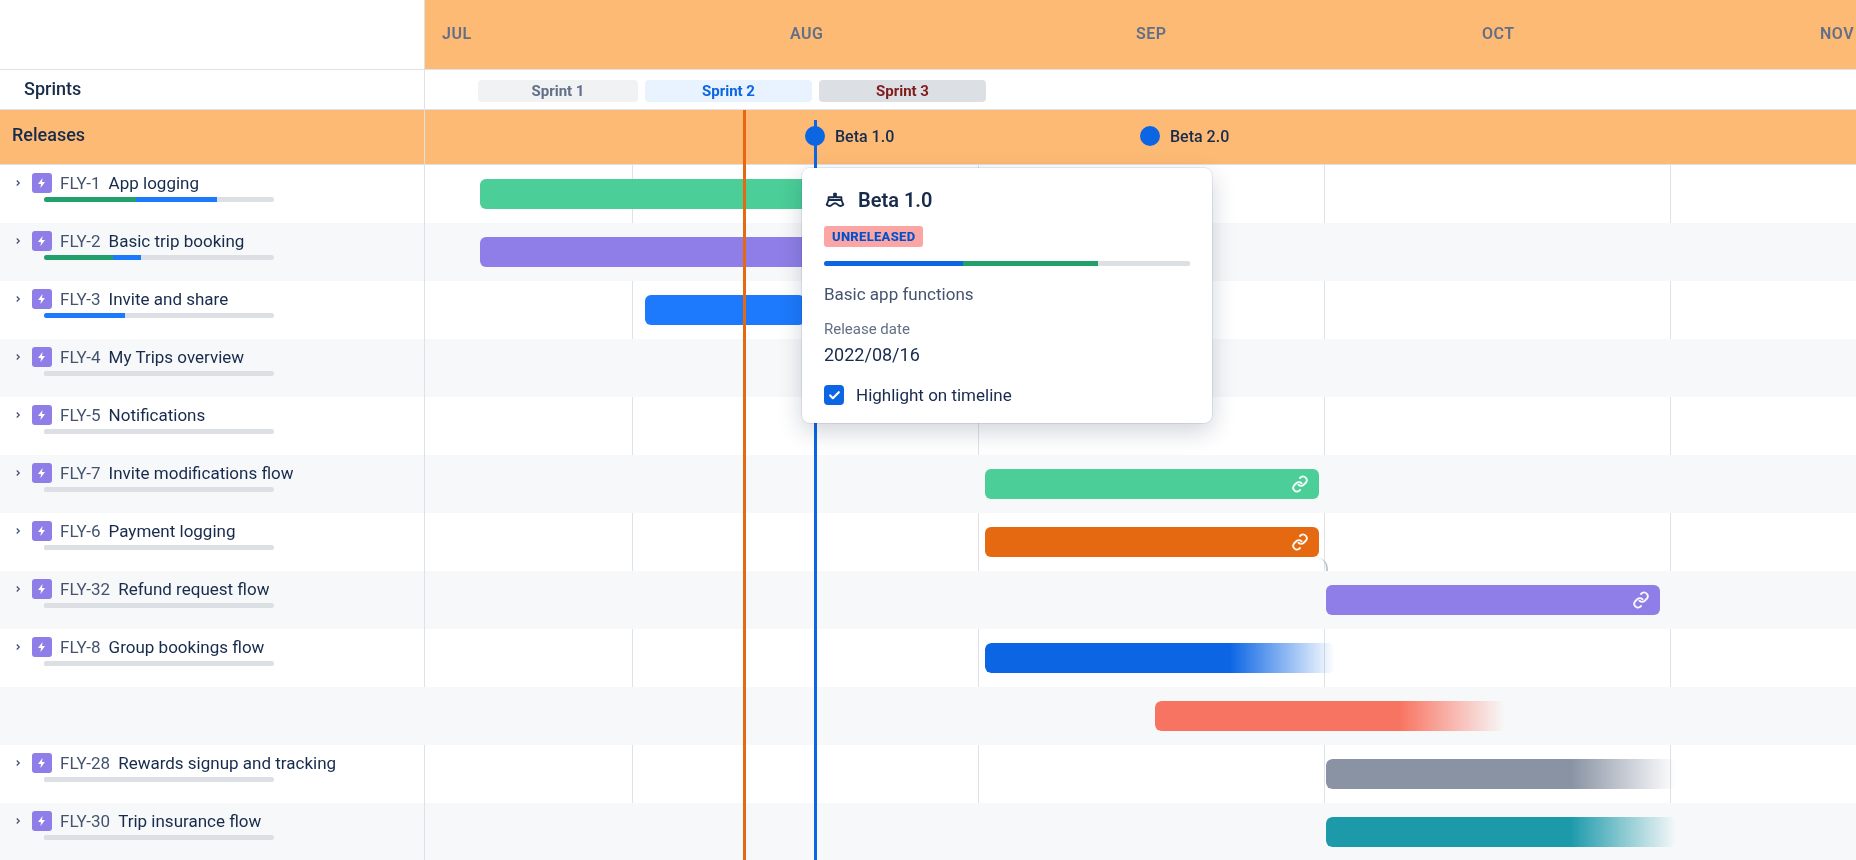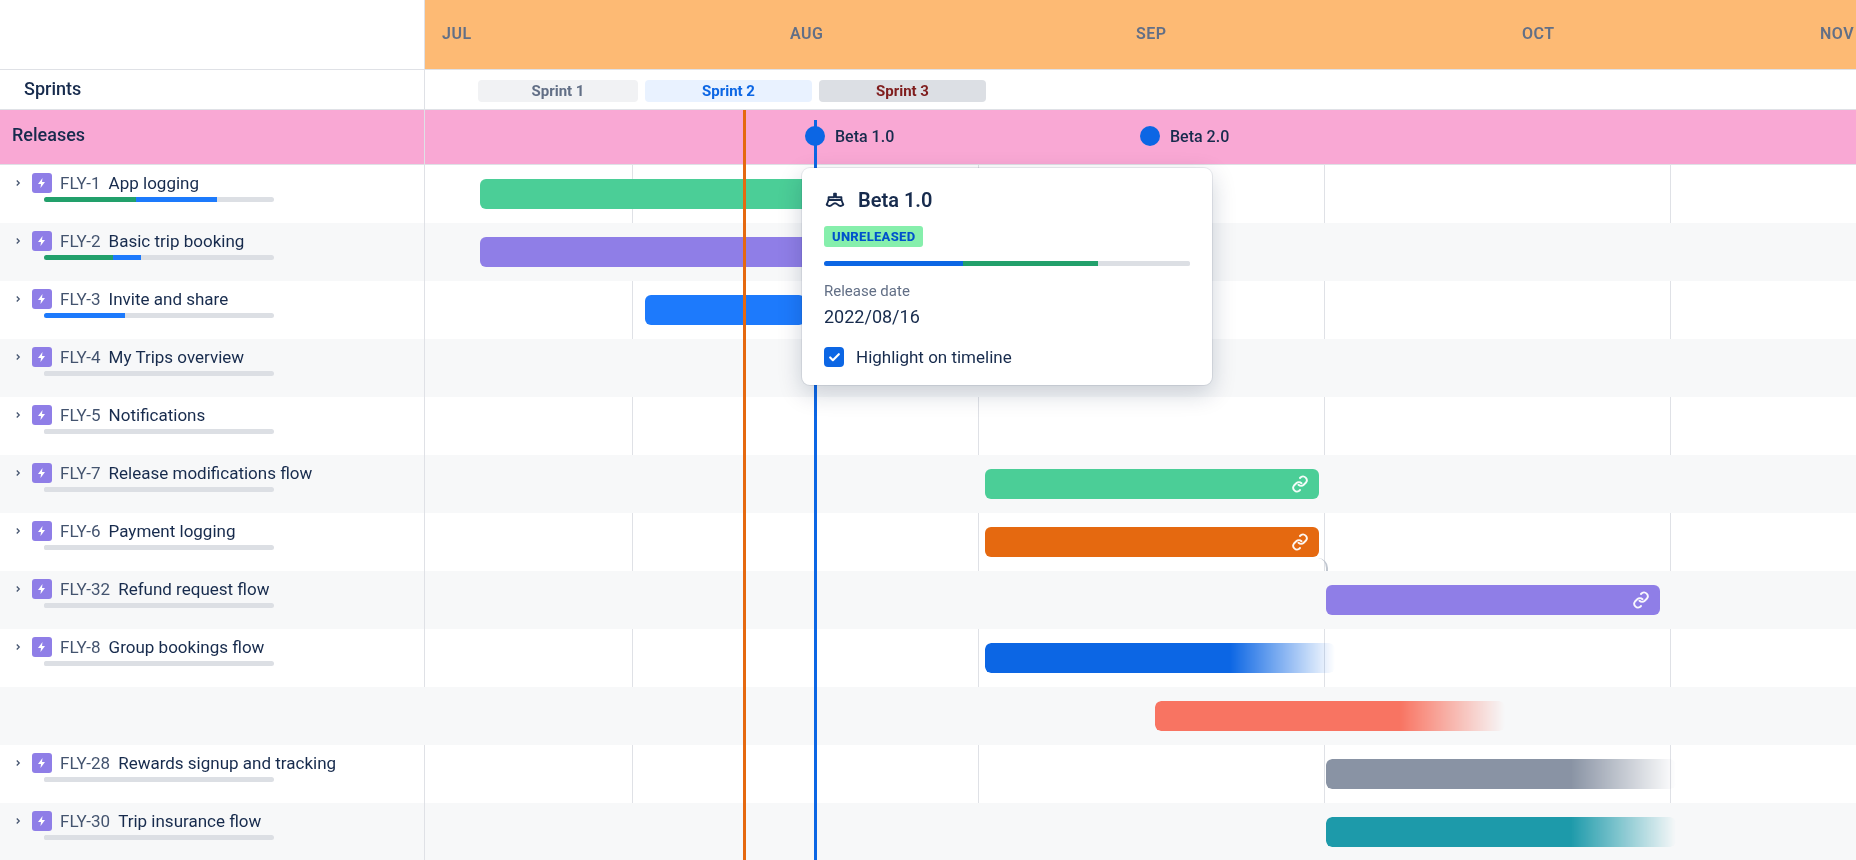--- a/index.html
+++ b/index.html
@@ -82,21 +82,21 @@
     justify-content: center;
     cursor: pointer;
   }
 
   
   .releases-row {
     position: absolute;
     left: 0; top: 110px;
     width: 100%; height: 55px;
     border-bottom: 1px solid #DFE1E6;
-    background: #f9a8d4;
+    background: #fdba74;
   }
   .releases-label-cell {
     position: absolute; left: 0; top: 0; width: 425px; height: 55px;
     border-right: 1px solid #DFE1E6;
     padding: 14px 12px;
     font-size: 18px;
     font-weight: 500;
   }
   .release-marker {
     position: absolute;
@@ -246,21 +246,21 @@
     font-size: 20px; font-weight: 600; color: #172B4D;
   }
   .status-lozenge {
     display: inline-block;
     margin-top: 14px;
     padding: 3px 8px;
     font-size: 13px;
     font-weight: 800;
     letter-spacing: 0.3px;
     color: #0052CC;
-    background: #86efac;
+    background: #fca5a5;
     border-radius: 3px;
   }
   .popover-progress {
     margin-top: 14px;
     height: 5px;
     width: 100%;
     background: #DCDFE4;
     border-radius: 3px;
     display: flex;
     overflow: hidden;
@@ -308,21 +308,21 @@
   <div class="col-bg" style="left:425px;width:208px;"></div>
   <div class="col-bg" style="left:633px;width:346px;"></div>
   <div class="col-bg" style="left:979px;width:346px;"></div>
   <div class="col-bg" style="left:1325px;width:346px;"></div>
   <div class="col-bg" style="left:1671px;width:185px;border-right:none;"></div>
 
   <div class="month-header">
     <span class="month-label" style="left:442px">JUL</span>
     <span class="month-label" style="left:790px">AUG</span>
     <span class="month-label" style="left:1136px">SEP</span>
-    <span class="month-label" style="left:1522px">OCT</span>
+    <span class="month-label" style="left:1482px">OCT</span>
     <span class="month-label" style="left:1820px">NOV</span>
   </div>
   <div class="left-corner"></div>
 
   <div class="sprints-row">
     <div class="sprints-label-cell">Sprints</div>
     <div class="sprint-pill" style="left:478px;width:160px;background:#F1F2F4;color:#626F86">Sprint 1</div>
     <div class="sprint-pill" style="left:645px;width:167px;background:#E9F2FF;color:#0C66E4">Sprint 2</div>
     <div class="sprint-pill" style="left:819px;width:167px;background:#DCDFE4;color:#7f1d1d">Sprint 3</div>
   </div>
@@ -479,21 +479,21 @@
               <svg width="10" height="10" viewBox="0 0 24 24" fill="none" stroke="#44546F" stroke-width="3">
                 <polyline points="9 18 15 12 9 6"></polyline>
               </svg>
             </span>
             <span class="epic-icon bolt">
               <svg viewBox="0 0 24 24" fill="#fff">
                 <path d="M13 2L4 14h6l-1 8 9-12h-6z"></path>
               </svg>
             </span>
             <span class="epic-key">FLY-7</span>
-            <span class="epic-summary">Release modifications flow</span>
+            <span class="epic-summary">Invite modifications flow</span>
           </div>
           <div class="progress-track">
             <div class="progress-seg" style="background: rgb(220, 223, 228); width: 75%;"></div>
           </div>
         </div>
         <div class="bar" style="left: 985px; width: 334px; background: rgb(75, 206, 151);">
           <span class="link-icon">
             <svg width="18" height="18" viewBox="0 0 24 24" fill="none" stroke="#fff" stroke-width="2.5" stroke-linecap="round" stroke-linejoin="round">
               <path d="M10 13a5 5 0 0 0 7 0l3-3a5 5 0 0 0-7-7l-1 1"></path>
               <path d="M14 11a5 5 0 0 0-7 0l-3 3a5 5 0 0 0 7 7l1-1"></path>
@@ -640,20 +640,21 @@
           </svg>
       </span>
       <span>Beta 1.0</span>
     </div>
     <span class="status-lozenge">UNRELEASED</span>
     <div class="popover-progress">
       <div class="progress-seg" style="background:#0C66E4;width:38%"></div>
       <div class="progress-seg" style="background:#22A06B;width:37%"></div>
       <div class="progress-seg" style="background:#DCDFE4;width:25%"></div>
     </div>
+    <div class="popover-desc">Basic app functions</div>
     <div class="popover-label">Release date</div>
     <div class="popover-value">2022/08/16</div>
     <div class="popover-check-row">
       <span class="checkbox">
         <span class="check">
           <svg width="13" height="13" viewBox="0 0 24 24" fill="none" stroke="#fff" stroke-width="4" stroke-linecap="round" stroke-linejoin="round">
               <polyline points="20 6 9 17 4 12"></polyline>
             </svg>
         </span>
       </span>

